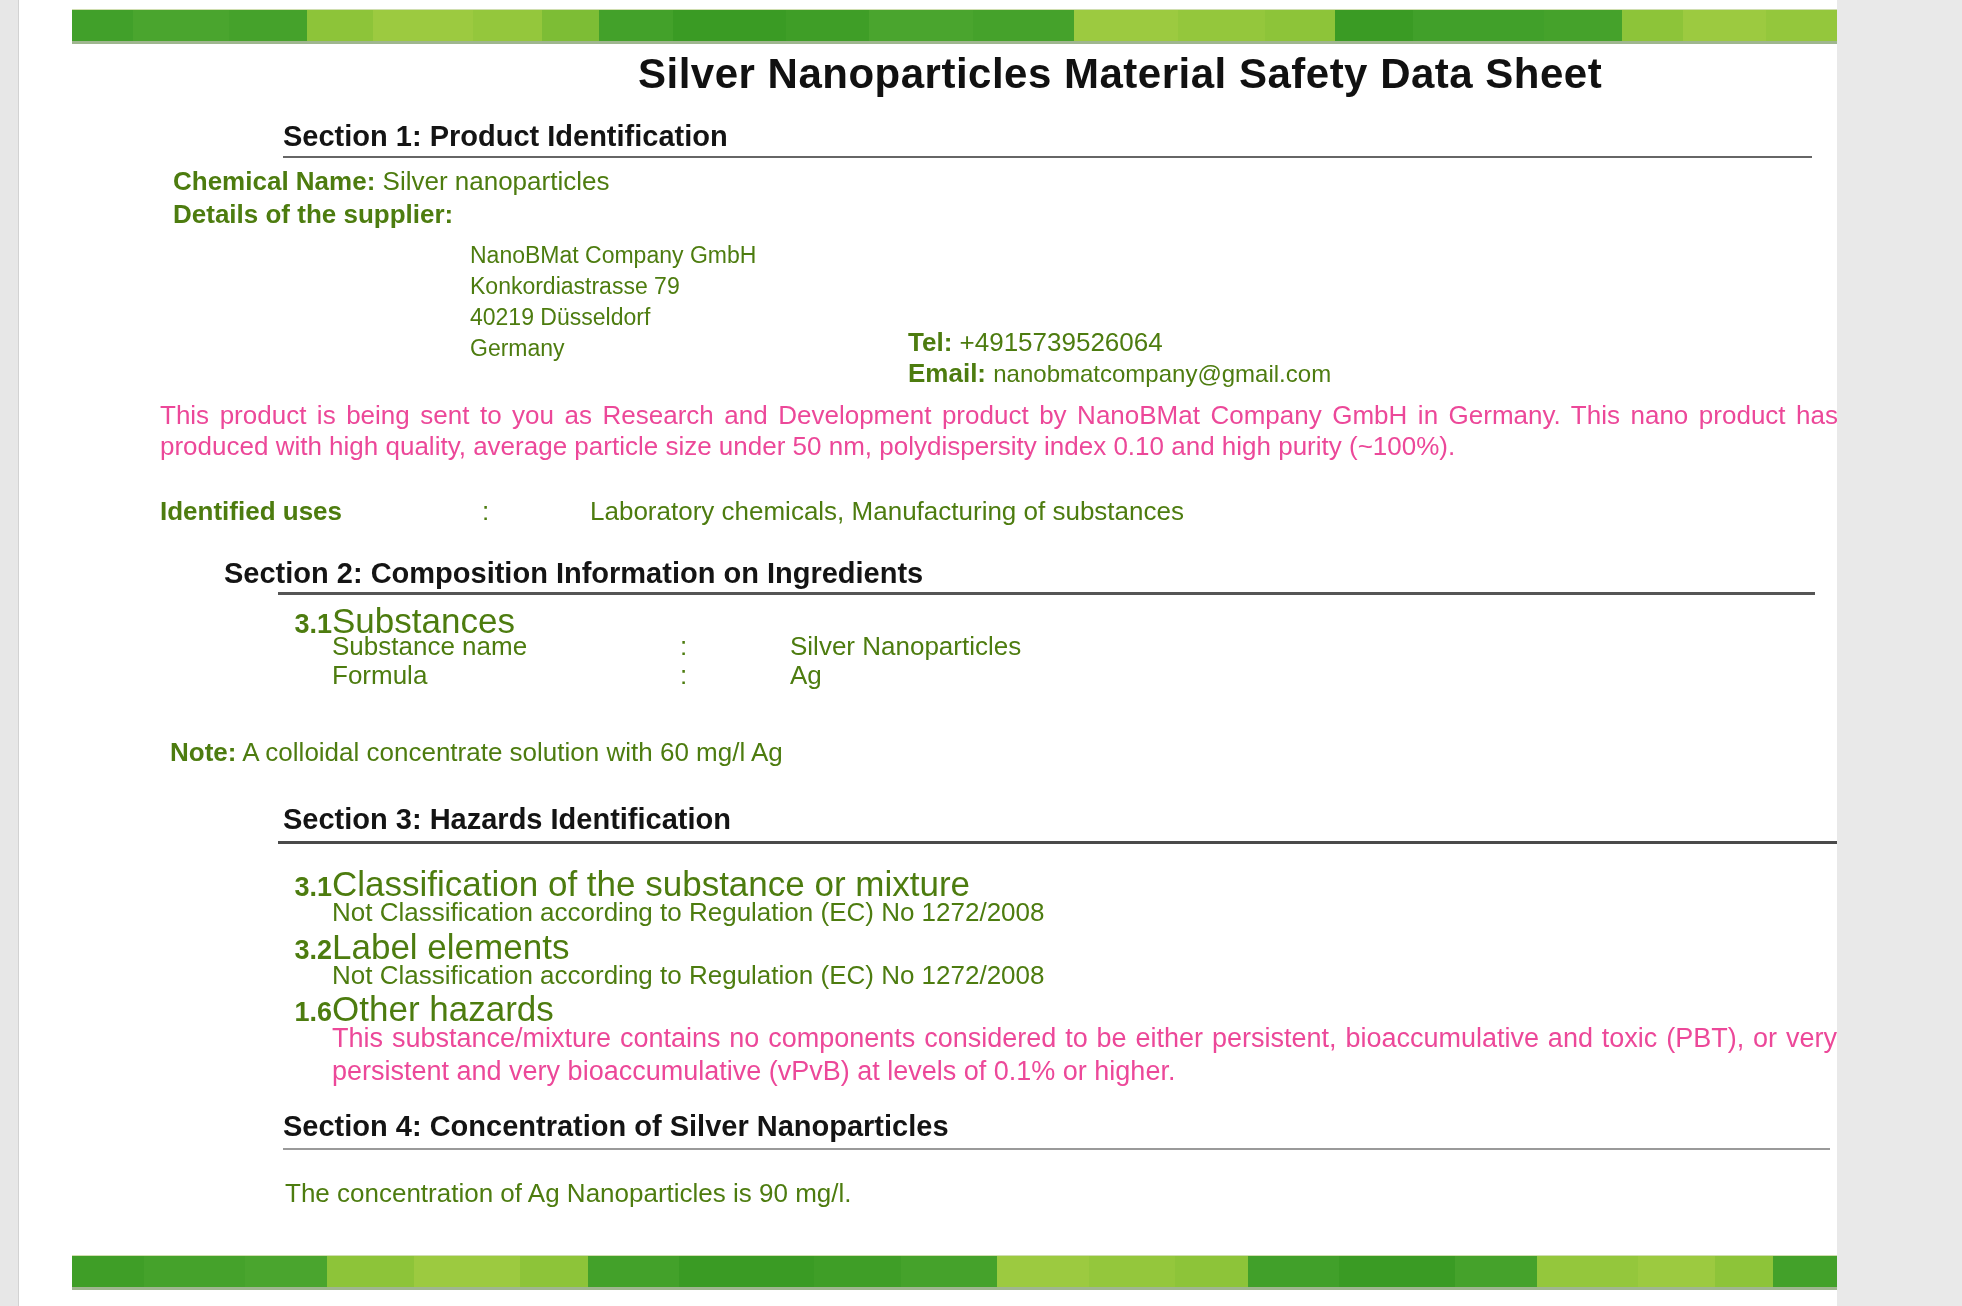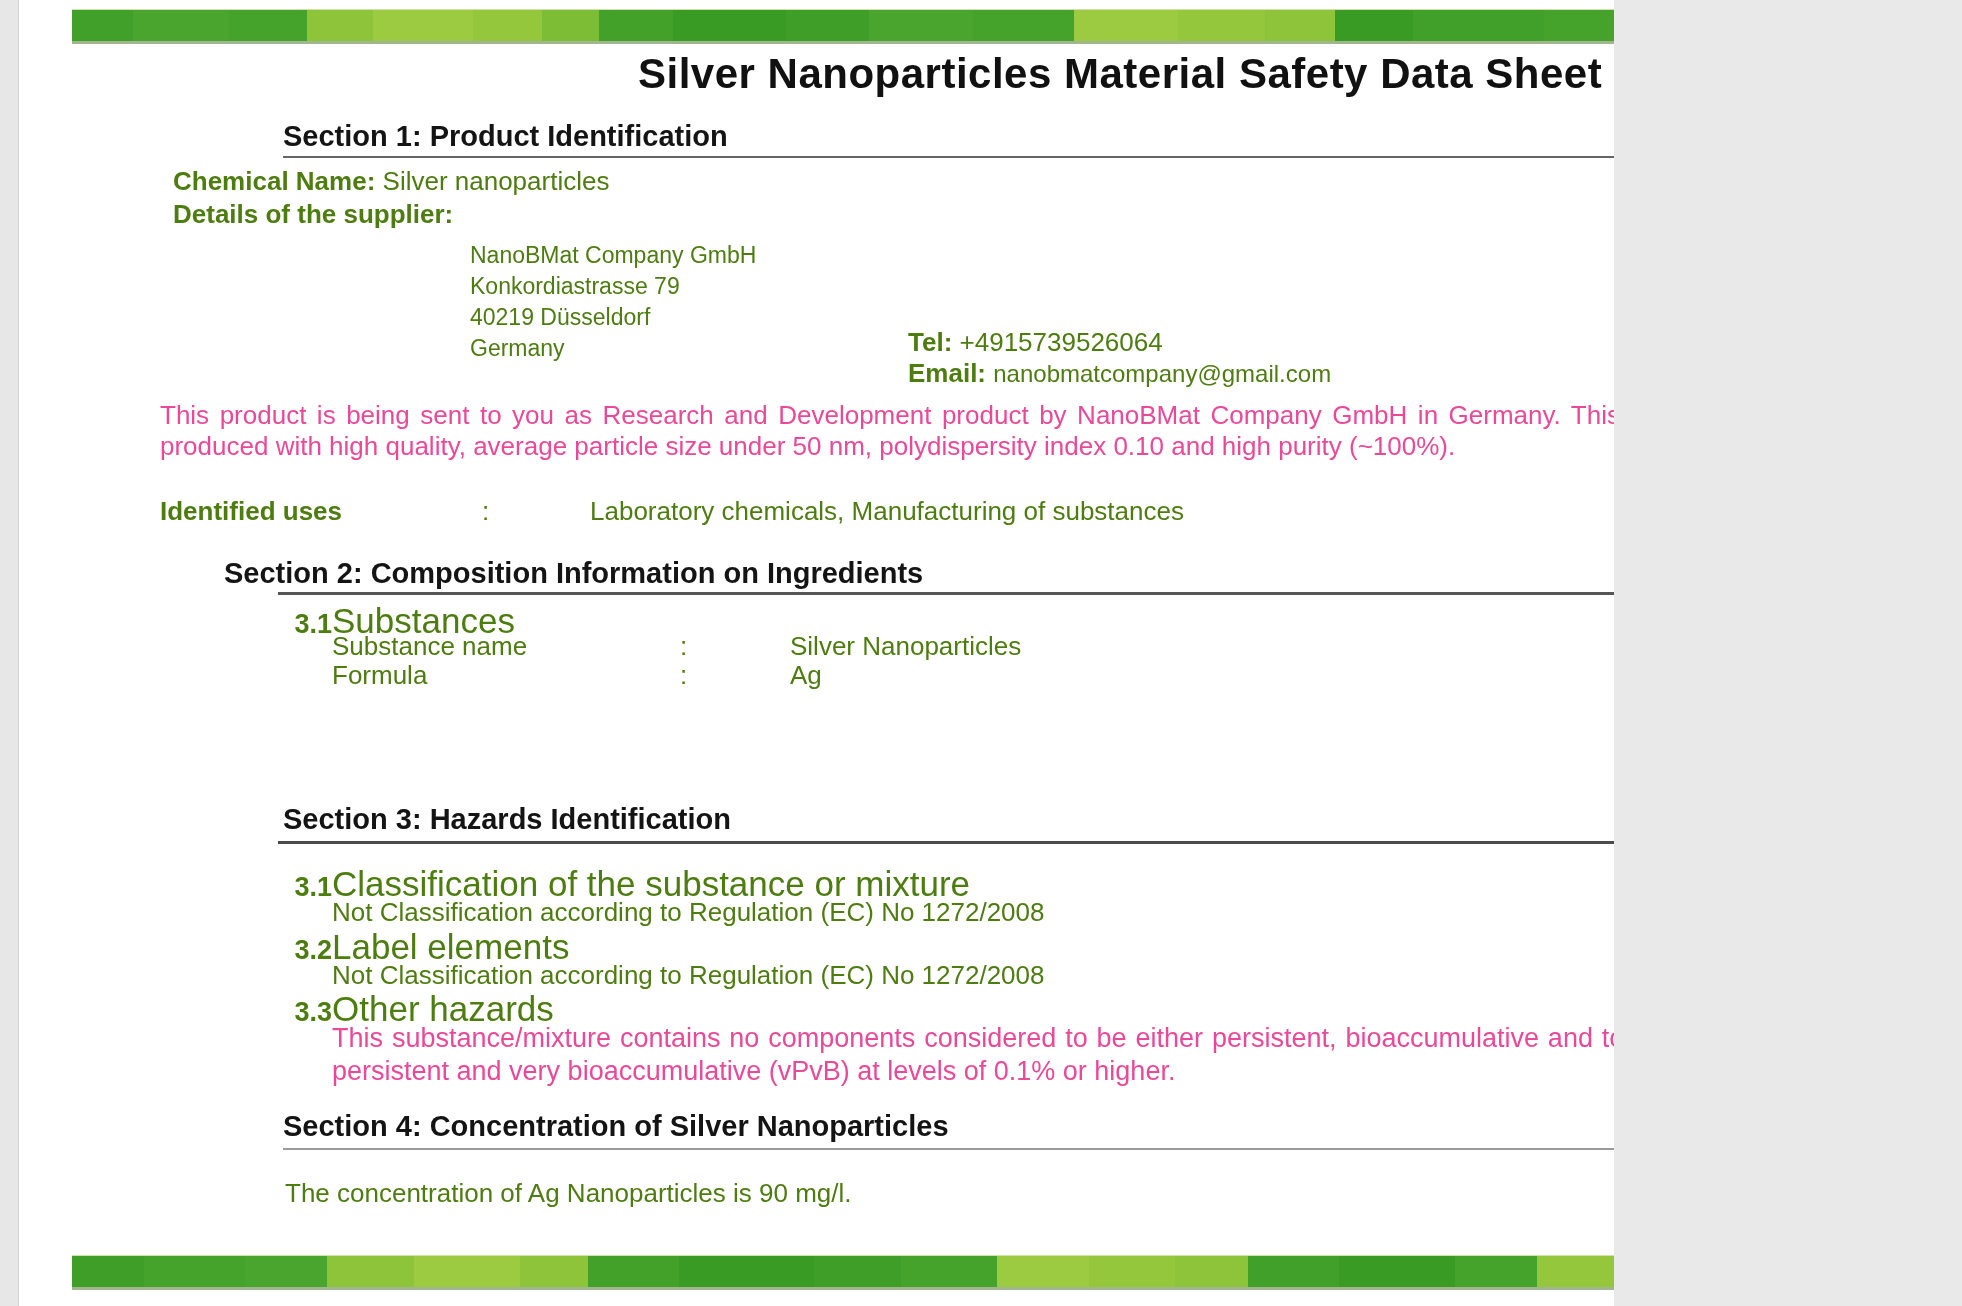--- a/index.html
+++ b/index.html
@@ -2,21 +2,21 @@
 <html><head>
 <meta charset="utf-8">
 <style>
   html,body{margin:0;padding:0;}
   body{
     font-family:"Liberation Sans", sans-serif;
     background:#e9e9e9;
   }
   .screen{
     position:relative;
-    width:1614px;height:1306px;
+    width:1837px;height:1306px;
     background:#ffffff;
     overflow:hidden;
   }
   .edge-left{
     position:absolute;left:0;top:0;width:18px;height:1306px;
     background:#e7e7e7;border-right:1px solid #d2d2d2;
   }
   .edge-right-line{
     position:absolute;left:1939px;top:0;width:4px;height:1306px;
     background:#cdcdcd;
@@ -133,36 +133,40 @@
   </div>
 
   <div class="abs row-grid" style="left:332px;top:660px;">
     <span style="display:inline-block;width:348px;">Formula</span><span style="display:inline-block;width:110px;">:</span><span>Ag</span>
   </div>
 
   <div class="abs row-grid" style="left:332px;top:631px;">
     <span style="display:inline-block;width:348px;">Substance name</span><span style="display:inline-block;width:110px;">:</span><span>Silver Nanoparticles</span>
   </div>
 
+  <div class="abs body-26" style="left:170px;top:737px;white-space:nowrap;">
+    <span class="bold">Note:</span>
+    <span>A colloidal concentrate solution with 60 mg/l Ag</span>
+  </div>
 
   <div class="abs sec-heading" style="left:283px;top:803px;">Section 3: Hazards Identification</div>
   <div class="rule" style="left:278px;top:841px;width:1584px;height:3px;background:#4a4a4a;"></div>
 
   <div class="abs item-head" style="left:224px;top:864px;">
     <span class="num-col">3.1</span><span class="item-title">Classification of the substance or mixture</span>
   </div>
   <div class="abs body-26" style="left:332px;top:897px;white-space:nowrap;">Not Classification according to Regulation (EC) No 1272/2008</div>
 
   <div class="abs item-head" style="left:224px;top:927px;">
     <span class="num-col">3.2</span><span class="item-title">Label elements</span>
   </div>
   <div class="abs body-26" style="left:332px;top:960px;white-space:nowrap;">Not Classification according to Regulation (EC) No 1272/2008</div>
 
   <div class="abs item-head" style="left:224px;top:989px;">
-    <span class="num-col">3.3</span><span class="item-title">Other hazards</span>
+    <span class="num-col">1.6</span><span class="item-title">Other hazards</span>
   </div>
   <div class="abs para body-27" style="left:332px;top:1022px;width:1505px;line-height:33px;font-size:27px;">This substance/mixture contains no components considered to be either persistent, bioaccumulative and toxic (PBT), or very persistent and very bioaccumulative (vPvB) at levels of 0.1% or higher.</div>
 
   <div class="abs sec-heading" style="left:283px;top:1110px;">Section 4: Concentration of Silver Nanoparticles</div>
   <div class="rule" style="left:283px;top:1148px;width:1547px;height:2px;background:#9a9a9a;"></div>
 
   <div class="abs body-26" style="left:285px;top:1178px;white-space:nowrap;">The concentration of Ag Nanoparticles is 90 mg/l.</div>
 
   <div id="bottom-bar" class="accent-bar">
       <div style="flex: 75 0 0px; background: rgb(63, 158, 39);"></div>

